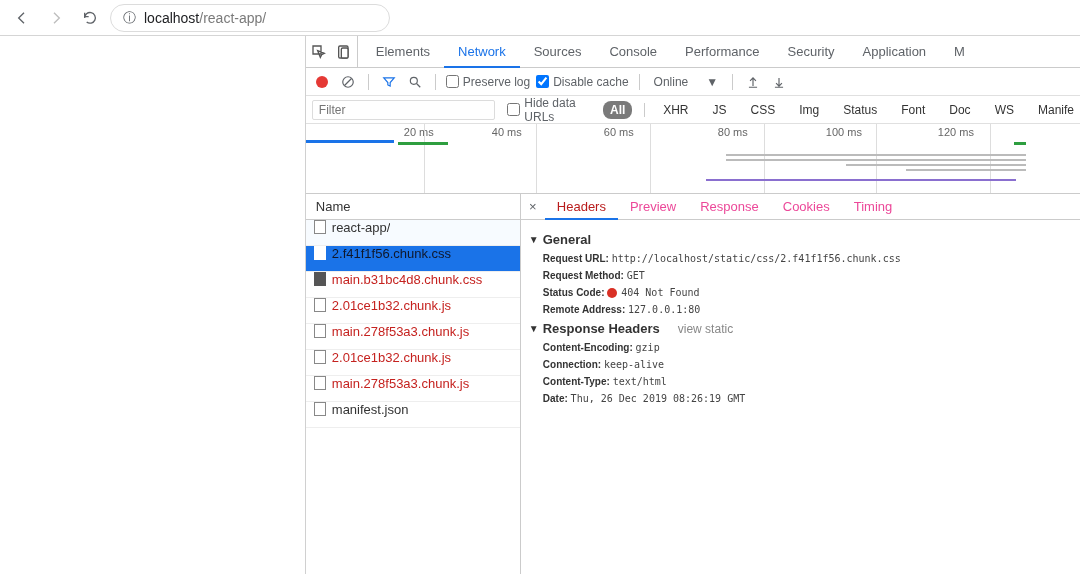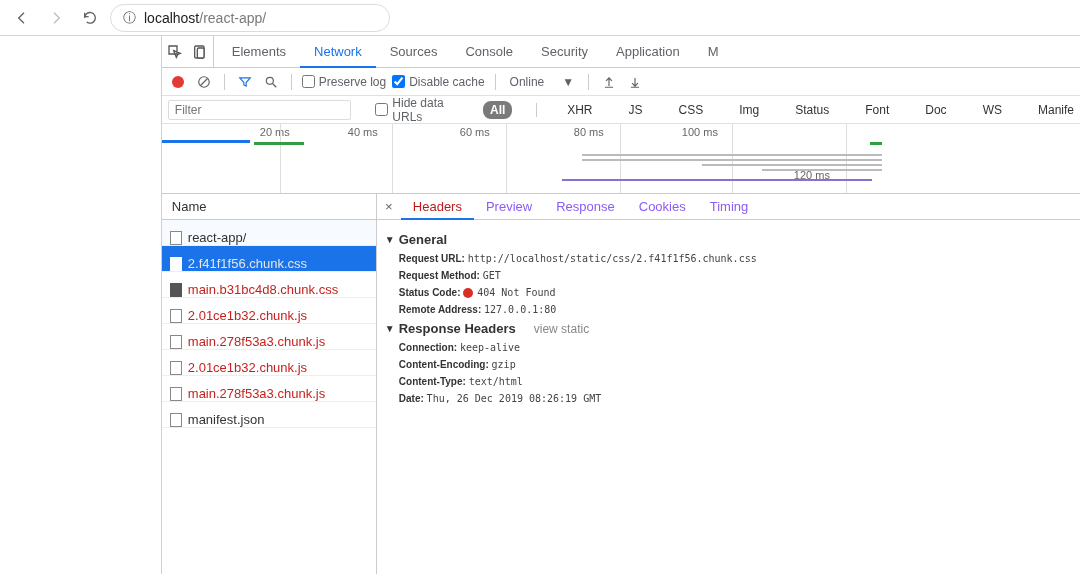--- a/index.html
+++ b/index.html
@@ -29,61 +29,61 @@
   .dt-toolbar { display:flex; align-items:center; height:28px; border-bottom:1px solid #e0e0e0; padding:0 6px; gap:6px; color:#5f6368; }
   .record-dot { width:12px; height:12px; border-radius:50%; background:#e53935; margin:0 4px; }
   .tb-icon { width:20px; height:20px; display:flex; align-items:center; justify-content:center; cursor:pointer; }
   .vdivider { width:1px; height:16px; background:#cbcbcb; margin:0 4px; }
   .tb-check { display:flex; align-items:center; gap:4px; font-size:12px; color:#5f6368; }
   .tb-check input { width:13px; height:13px; }
   .tb-select { display:flex; gap:4px; font-size:12px; color:#5f6368; padding:0 4px; }
   .filter-icon { color:#1a73e8; }
 
   
-  .dt-filter-row { display:flex; align-items:center; height:28px; border-bottom:1px solid #e0e0e0; padding:0 0 0 6px; gap:24px; font-size:12px; color:#5f6368; }
+  .dt-filter-row { display:flex; align-items:center; height:28px; border-bottom:1px solid #e0e0e0; padding:0 0 0 6px; gap:12px; font-size:12px; color:#5f6368; }
   .filter-input { width:220px; height:20px; border:1px solid #dcdcdc; border-radius:2px; padding:0 6px; font-size:12px; color:#888; }
   .type-pill { padding:0 6px; height:18px; line-height:18px; border-radius:8px; cursor:pointer; font-size:12px; color:#333; }
   .type-pill.all { background:#7a7a7a; color:#fff; font-weight:bold; padding:0 7px; }
   .type-sep { width:1px; height:14px; background:#cbcbcb; }
 
   
   .timeline { height:70px; border-bottom:1px solid #cbcbcb; position:relative; font-size:10px; color:#666; }
   .timeline .tick { position:absolute; top:2px; font-size:11px; color:#666; }
   .timeline .t20 { left:72px;margin-left:26px; } .timeline .t40 { left:186px; } .timeline .t60 { left:298px; }
-  .timeline .t80 { left:412px; } .timeline .t100 { left:520px; } .timeline .t120 { left:632px;margin-top:43px; }
+  .timeline .t80 { left:412px; } .timeline .t100 { left:520px; } .timeline .t120 { left:632px; }
   .timeline .guide { position:absolute; top:0; bottom:0; width:1px; background:#ddd; }
   .timeline .guide.g1{left:118px;} .timeline .guide.g2{left:230px;} .timeline .guide.g3{left:344px;} .timeline .guide.g4{left:458px;} .timeline .guide.g5{left:570px;} .timeline .guide.g6{left:684px;}
   .timeline .bar-sel { position:absolute; top:16px; left:0; width:88px; height:3px; background:#1a73e8; }
   .bar-green { position:absolute; top:18px; left:92px; width:50px; height:3px; background:#2e9e3f; }
   .bar-green2{ position:absolute; top:18px; left:708px; width:12px; height:3px; background:#2e9e3f; }
   .bar-gray1 { position:absolute; top:30px; left:420px; width:300px; height:2px; background:#bbb; }
   .bar-gray2 { position:absolute; top:35px; left:420px; width:300px; height:2px; background:#bbb; }
   .bar-gray3 { position:absolute; top:40px; left:540px; width:180px; height:2px; background:#bbb; }
   .bar-gray4 { position:absolute; top:45px; left:600px; width:120px; height:2px; background:#bbb; }
   .bar-purple{ position:absolute; top:55px; left:400px; width:310px; height:2px; background:#8a6fcf; }
 
   
   .dt-lower { display:flex; flex:1; min-height:0; }
   .req-list { width:215px; border-right:1px solid #cbcbcb; display:flex; flex-direction:column; }
   .list-head { height:26px; line-height:26px; padding-left:10px; border-bottom:1px solid #cbcbcb; font-size:13px; color:#333; }
-  .req-item { display:flex; align-items:flex-end; gap:6px; height:26px; padding:0 8px; font-size:13px; border-bottom:1px solid #eee; cursor:pointer; }
+  .req-item { display:flex; align-items:flex-start; gap:6px; height:26px; padding:0 8px; font-size:13px; border-bottom:1px solid #eee; cursor:pointer; }
   .req-item .doc-icon { width:12px; height:14px; border:1px solid #888; background:#fff; position:relative; }
   .req-item.css .doc-icon { background:#555; border-color:#555; }
   .req-item .label { white-space:nowrap; overflow:hidden; text-overflow:ellipsis; }
   .req-item.red .label { color:#c5221f; }
   .req-item.light { background:#f7fbff; }
   .req-item.selected { background:#1a73e8; color:#fff; }
-  .req-item.selected .label { color:#e5e5e5; }
+  .req-item.selected .label { color:#0f172a; }
   .req-item.selected .doc-icon { background:#fff; border-color:#fff; }
 
   
   .req-detail { flex:1; overflow:hidden; display:flex; flex-direction:column; }
   .detail-tabs { display:flex; align-items:center; height:26px; border-bottom:1px solid #cbcbcb; font-size:13px; }
   .close-x { width:24px; text-align:center; color:#5f6368; cursor:pointer; }
-  .detail-tab { padding:0 12px; height:26px; line-height:26px; color:#8b5cf6; cursor:pointer; }
+  .detail-tab { padding:0 12px; height:26px; line-height:26px; color:#ec4899; cursor:pointer; }
   .detail-tab.active { color:#b91c1c; border-bottom:2px solid #1a73e8; }
   .detail-body { padding:6px 8px; font-size:13px; overflow:auto; }
   .sect-title { font-weight:bold; font-size:13px; color:#333; margin-top:6px; display:flex; align-items:center; gap:4px; }
   .sect-title .tri { font-size:10px; }
   .view-src { color:#888; font-weight:normal; margin-left:14px; font-size:12px; }
   .kv { margin:6px 0 6px 14px; font-size:10px; }
   .kv b { font-weight:bold; color:#333; }
   .mono { font-family:"Consolas",monospace; color:#444; }
   .status-dot { display:inline-block; width:10px; height:10px; border-radius:50%; background:#d93025; margin-right:4px; vertical-align:middle; }
 
@@ -128,20 +128,21 @@
       <div class="dt-icon pad">
         <svg width="16" height="16" viewBox="0 0 24 24">
             <rect x="4" y="3" width="14" height="18" rx="2" fill="none" stroke="#555" stroke-width="2"></rect>
             <rect x="8" y="6" width="10" height="15" rx="2" fill="#fff" stroke="#555" stroke-width="2"></rect>
           </svg>
       </div>
       <div class="dt-tab">Elements</div>
       <div class="dt-tab active">Network</div>
       <div class="dt-tab">Sources</div>
       <div class="dt-tab">Console</div>
+      <div class="dt-tab">Performance</div>
       <div class="dt-tab">Security</div>
       <div class="dt-tab">Application</div>
       <div class="dt-tab">M</div>
     </div>
 
     <div class="dt-toolbar">
       <div class="record-dot"></div>
       <div class="tb-icon">
         <svg width="14" height="14" viewBox="0 0 24 24">
             <circle cx="12" cy="12" r="9" fill="none" stroke="#5f6368" stroke-width="2"></circle>
@@ -286,22 +287,22 @@
           <div class="kv"><b>Request URL:</b> <span class="mono">http://localhost/static/css/2.f41f1f56.chunk.css</span></div>
           <div class="kv"><b>Request Method:</b> <span class="mono">GET</span></div>
           <div class="kv"><b>Status Code:</b> <span class="status-dot"></span><span class="mono">404 Not Found</span></div>
           <div class="kv"><b>Remote Address:</b> <span class="mono">127.0.0.1:80</span></div>
 
           <div class="sect-title">
               <span class="tri">▼</span>
               <span>Response Headers</span>
               <span class="view-src">view static</span>
             </div>
+          <div class="kv"><b>Content-Encoding:</b> <span class="mono">gzip</span></div>
           <div class="kv"><b>Connection:</b> <span class="mono">keep-alive</span></div>
-          <div class="kv"><b>Content-Encoding:</b> <span class="mono">gzip</span></div>
           <div class="kv"><b>Content-Type:</b> <span class="mono">text/html</span></div>
           <div class="kv"><b>Date:</b> <span class="mono">Thu, 26 Dec 2019 08:26:19 GMT</span></div>
         </div>
       </div>
     </div>
 
   </div>
 </div>
 
 </body></html>

